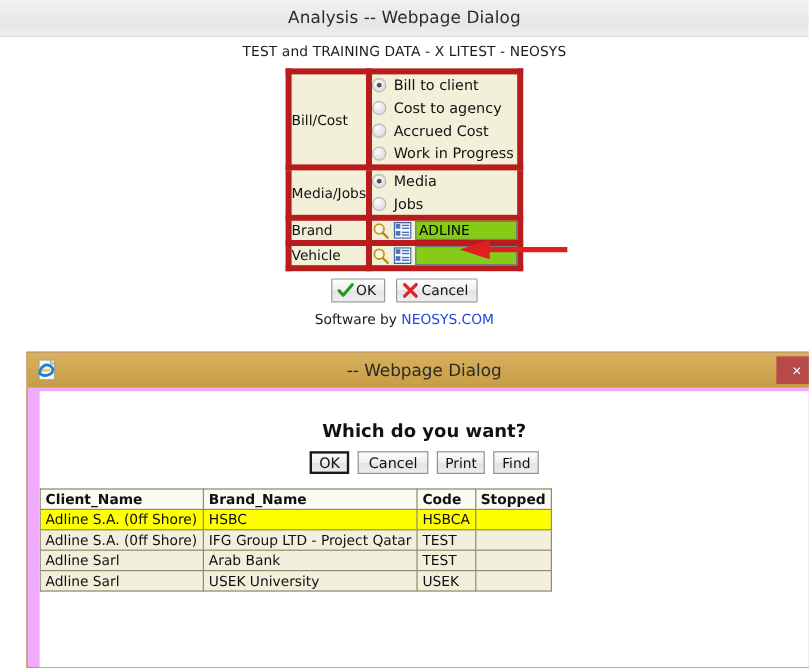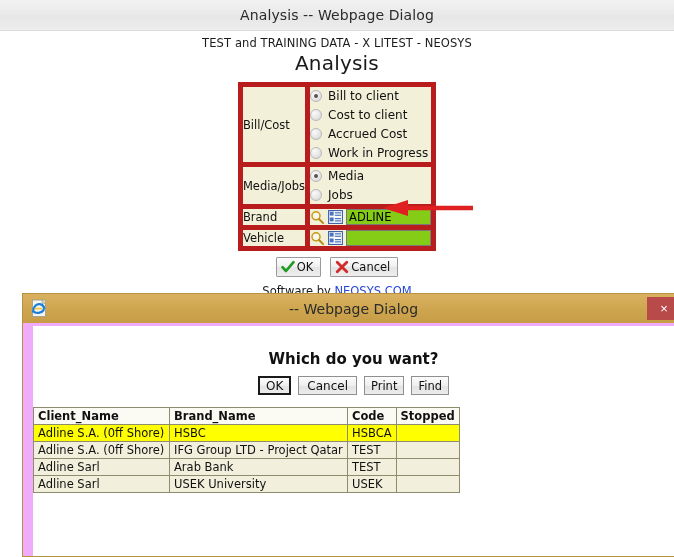--- a/index.html
+++ b/index.html
@@ -166,36 +166,35 @@
 
 <div id="root">
 
   <div class="outer-titlebar">
     <span class="outer-title">Analysis -- Webpage Dialog</span>
   </div>
 
   <div class="outer-body">
 
     <div class="subtitle">TEST and TRAINING DATA - X  LITEST - NEOSYS</div>
-    <div class="app-heading">Analysis</div>
 
     <div class="form-wrap">
       <table class="form-table">
         <tbody>
 
           <tr>
             <td class="lbl">Bill/Cost</td>
             <td class="fld">
               <div class="radio-row">
                 <span class="radio checked"></span>
                 <span class="radio-lbl">Bill to client</span>
               </div>
               <div class="radio-row">
                 <span class="radio"></span>
-                <span class="radio-lbl">Cost to client</span>
+                <span class="radio-lbl">Cost to agency</span>
               </div>
               <div class="radio-row">
                 <span class="radio"></span>
                 <span class="radio-lbl">Accrued Cost</span>
               </div>
               <div class="radio-row">
                 <span class="radio"></span>
                 <span class="radio-lbl">Work in Progress</span>
               </div>
             </td>

